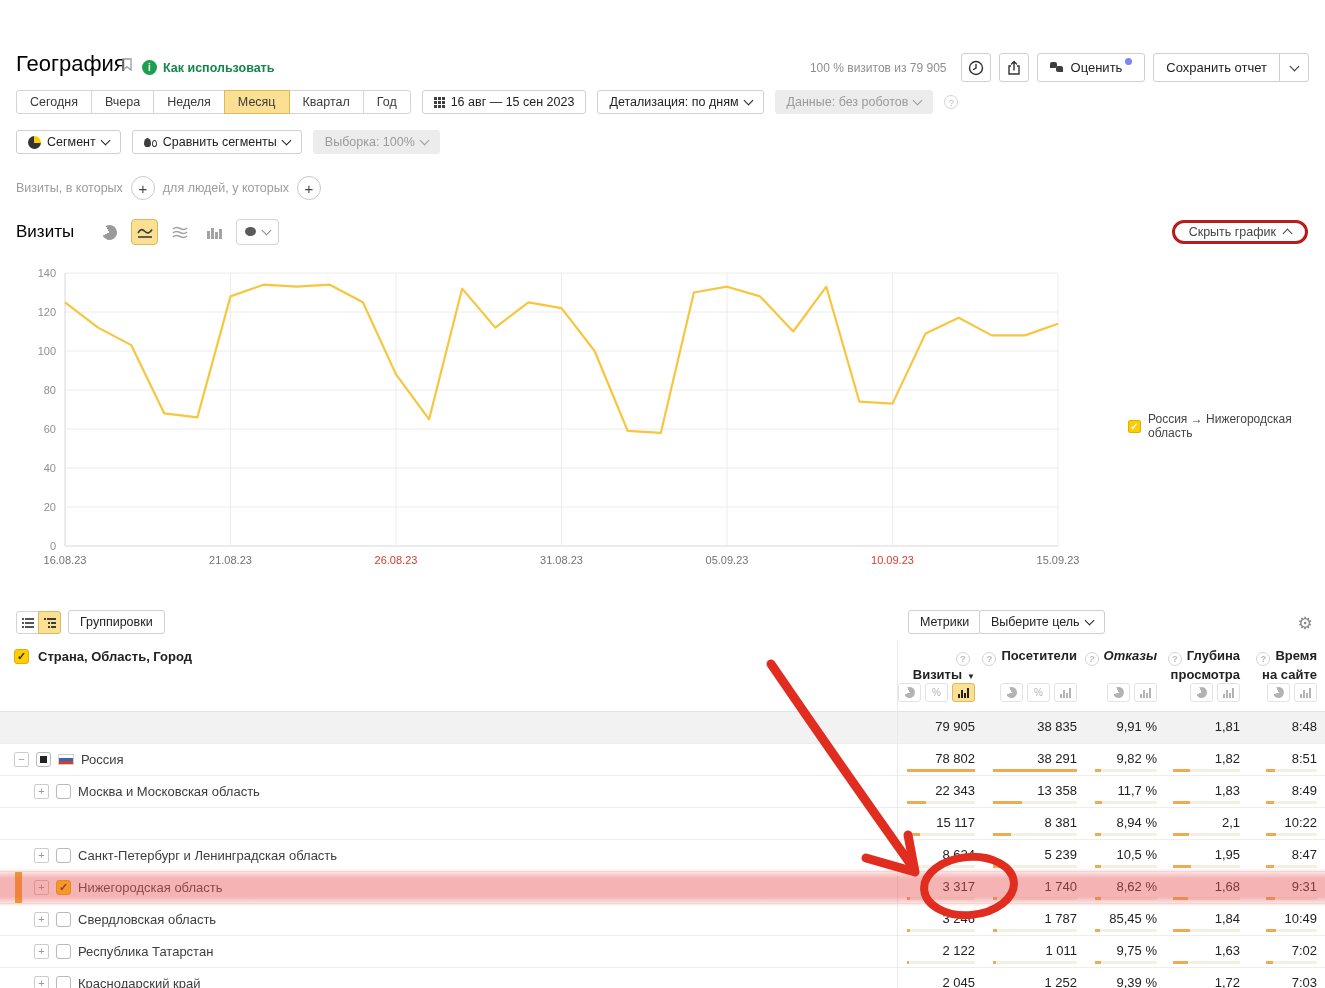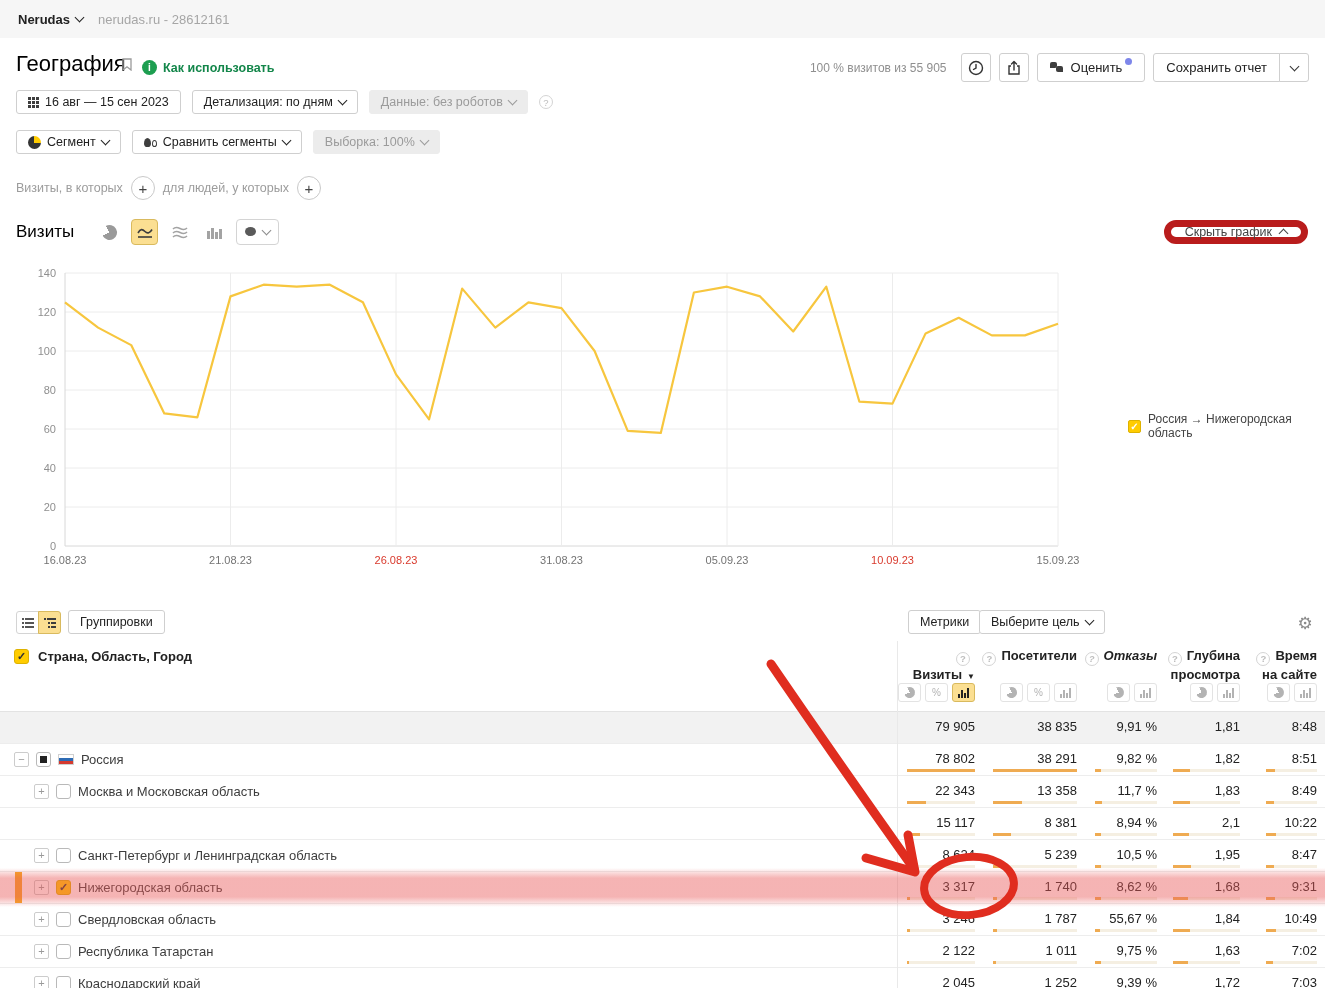--- a/index.html
+++ b/index.html
@@ -68,21 +68,21 @@
       cursor:pointer;box-sizing:border-box;margin-right:8px;border:1px solid transparent;}
   .ct.active{background:#fbdf92;border-color:#d9ba5e;}
   .cpie-big{width:15px;height:15px;border-radius:50%;
       background:conic-gradient(#9a9a9a 0 275deg,transparent 275deg 360deg);transform:rotate(-30deg);}
   .bubble-btn{height:26px;border:1px solid #d4d4d4;border-radius:4px;background:#fff;padding:0 8px;
       display:flex;align-items:center;gap:7px;cursor:pointer;box-sizing:border-box;color:#8b8b8b;}
   .bubble{position:relative;width:11px;height:10px;}
   .bubble i{position:absolute;left:0;top:0;width:11px;height:9px;background:#5a5a5a;border-radius:50%;}
   .bubble b{position:absolute;left:1px;bottom:-2px;width:0;height:0;border:3px solid transparent;
       border-top-color:#5a5a5a;}
-  .hide-chart{position:absolute;right:17px;top:220px;height:24px;border:7px solid #b91c1c;border-radius:13px;
+  .hide-chart{position:absolute;right:17px;top:220px;height:24px;border:3px solid #b91c1c;border-radius:13px;
       background:#fff;padding:0 14px;display:flex;align-items:center;gap:8px;font-size:12.5px;color:#444;
       cursor:pointer;box-sizing:border-box;}
   
   #chart-wrap{position:absolute;left:0;top:265px;width:1325px;height:312px;}
   .legend{position:absolute;left:1128px;top:412px;display:flex;align-items:center;gap:7px;
       font-size:12px;color:#444;}
   .cb{width:15px;height:15px;border:1px solid #b9b9b9;border-radius:3px;background:#fff;box-sizing:border-box;
       display:inline-flex;align-items:center;justify-content:center;flex:none;}
   .cb.checked{background:#ffcc00;border-color:#deb200;color:#333;font-size:11px;font-weight:bold;}
   .cb.mini{width:13px;height:13px;border-radius:2px;color:#fff;font-size:10px;}
@@ -133,40 +133,33 @@
       background:linear-gradient(rgba(233,88,88,0) 0%,rgba(233,88,88,0.45) 26%,
                  rgba(233,88,88,0.45) 74%,rgba(233,88,88,0) 100%);}
   .row-marker{position:absolute;left:15px;top:872px;width:7px;height:31px;background:#f6a623;z-index:39;}
   #annot{position:absolute;left:0;top:0;z-index:60;pointer-events:none;}
 </style>
 </head>
 <body>
 
 <div id="app">
 
-  <div class="topbar">
-    <div class="account">
-      <span>Nerudas</span>
-      <span class="chev"></span>
-    </div>
-    <div class="site-label">nerudas.ru - 28612161</div>
-  </div>
 
   <div class="page-title">География</div>
   <div class="bookmark">
     <svg width="10" height="13">
         <path d="M1 1 h8 v11 l-4-3.2 L1 12 Z" fill="none" stroke="#9a9a9a" stroke-width="1.3"></path>
       </svg>
   </div>
   <div class="howto">
     <span class="info-badge">i</span>
     <a href="#">Как использовать</a>
   </div>
   <div class="title-right">
-    <span class="visits-share">100 % визитов из 55 905</span>
+    <span class="visits-share">100 % визитов из 79 905</span>
     <span class="ibtn">
       <svg width="16" height="16" viewBox="0 0 16 16">
         <circle cx="8" cy="8" r="6.5" fill="none" stroke="#333" stroke-width="1.4"></circle>
         <path d="M8 4.5 V8 L5.5 9.5" fill="none" stroke="#333" stroke-width="1.4" stroke-linecap="round"></path>
       </svg>
     </span>
     <span class="ibtn">
       <svg width="16" height="16" viewBox="0 0 16 16">
         <path d="M5 6 H3 v8 h10 V6 h-2" fill="none" stroke="#333" stroke-width="1.4"></path>
         <path d="M8 10 V2 M5.5 4 L8 1.5 L10.5 4" fill="none" stroke="#333" stroke-width="1.4" stroke-linecap="round" stroke-linejoin="round"></path>
@@ -184,20 +177,28 @@
       <span class="btn">
         <span>Сохранить отчет</span>
       </span>
       <span class="ibtn">
         <span class="chev"></span>
       </span>
     </span>
   </div>
 
   <div class="frow1">
+    <span class="seg-group" id="period-tabs">
+        <span class="seg">Сегодня</span>
+        <span class="seg">Вчера</span>
+        <span class="seg">Неделя</span>
+        <span class="seg active">Месяц</span>
+        <span class="seg">Квартал</span>
+        <span class="seg">Год</span>
+      </span>
     <span class="btn small">
       <span class="cal-icon">
           <i></i>
           <i></i>
           <i></i>
           <i></i>
           <i></i>
           <i></i>
           <i></i>
           <i></i>
@@ -667,21 +668,21 @@
             <span class="fill" style="width: 4.2%;"></span>
           </span>
         </div>
         <div class="mcell" style="left: 977px; width: 100px;">
           <span class="mval">1 787</span>
           <span class="track" style="width: 84px;">
             <span class="fill" style="width: 5%;"></span>
           </span>
         </div>
         <div class="mcell" style="left: 1077px; width: 80px;">
-          <span class="mval">55,67 %</span>
+          <span class="mval">85,45 %</span>
           <span class="track" style="width: 62px;">
             <span class="fill" style="width: 8%;"></span>
           </span>
         </div>
         <div class="mcell" style="left: 1158px; width: 82px;">
           <span class="mval">1,84</span>
           <span class="track" style="width: 67px;">
             <span class="fill" style="width: 25%;"></span>
           </span>
         </div>

